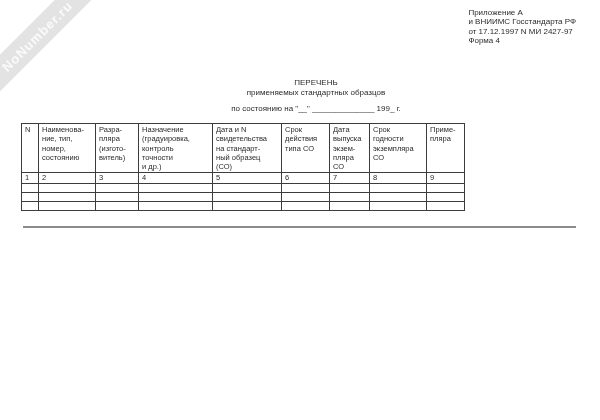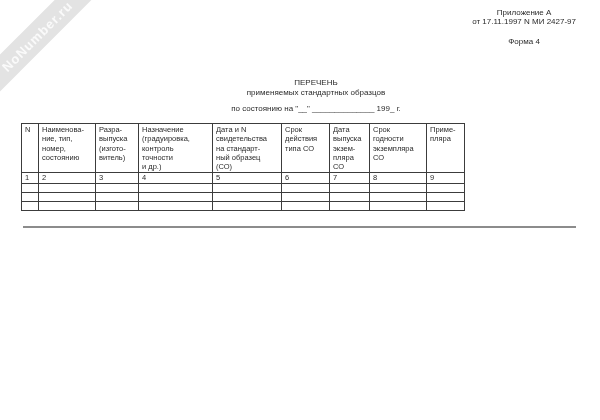--- a/index.html
+++ b/index.html
@@ -30,26 +30,26 @@
     color: #fafafa;
     font-size: 13px;
     font-weight: bold;
     letter-spacing: 1px;
   }
   
   .approval {
     position: absolute;
     top: 8px;
     right: 24px;
-    text-align: center;
+    text-align: left;
     font-size: 8px;
     line-height: 9.4px;
     white-space: nowrap;
   }
-  .form-label { margin-top: 10px; }
+  .form-label { }
   
   .title-block {
     position: absolute;
     top: 78px;
     left: 16px;
     width: 600px;
     text-align: center;
     font-size: 8px;
     line-height: 9.5px;
   }
@@ -99,21 +99,22 @@
 <body>
 
 <div class="page">
 
   <div class="watermark">
     <span>NoNumber.ru</span>
   </div>
 
   <div class="approval">
     <div>Приложение А</div>
-    <div>от 17.11.1997 N МИ 2427-97</div>
+    <div>и ВНИИМС Госстандарта РФ</div>
+    <div>от 17.12.1997 N МИ 2427-97</div>
     <div class="form-label">Форма 4</div>
   </div>
 
   <div class="title-block">
     <div>ПЕРЕЧЕНЬ</div>
     <div>применяемых стандартных образцов</div>
     <div class="date-line">по состоянию на "__" ______________ 199_ г.</div>
   </div>
 
   <table class="so-table">
@@ -129,21 +130,21 @@
         <col class="c9">
     </colgroup>
     <thead>
       <tr>
         <th>N</th>
         <th>Наименова-
 ние, тип,
 номер,
 состоянию</th>
         <th>Разра-
-выпуска
+пляра
 (изгото-
 витель)</th>
         <th>Назначение
 (градуировка,
 контроль
 точности
 и др.)</th>
         <th>Дата и N
 свидетельства
 на стандарт-

